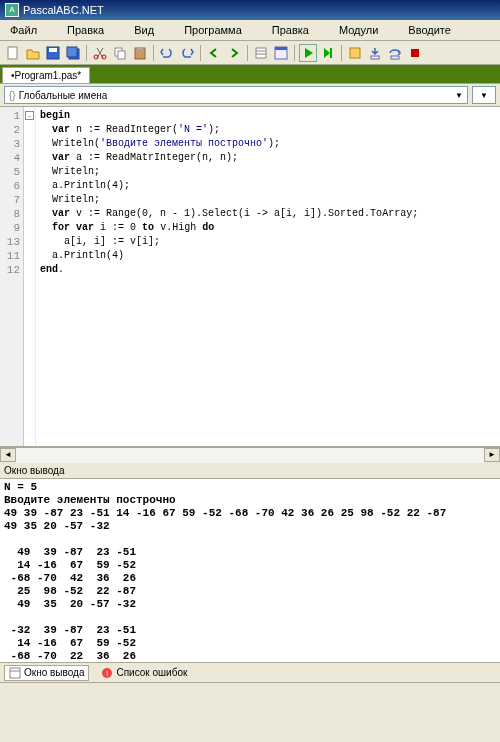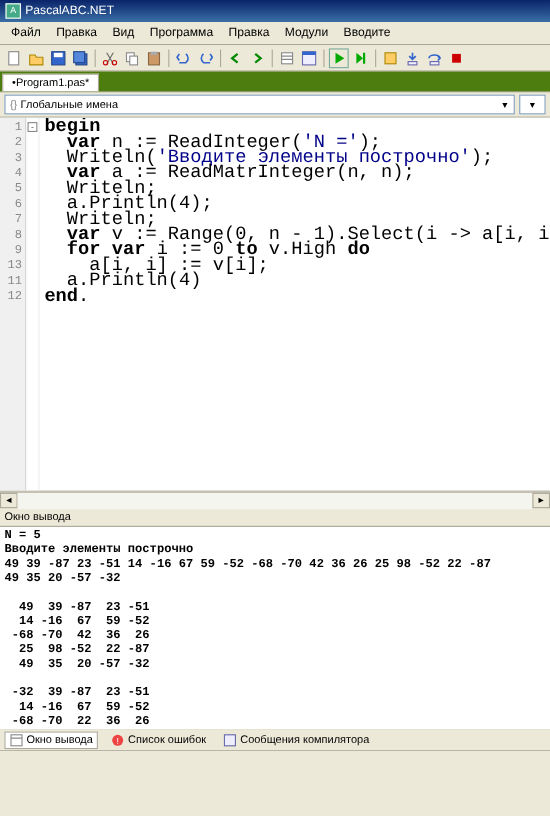--- a/index.html
+++ b/index.html
@@ -1,33 +1,33 @@
 <!DOCTYPE html>
 <html><head>
 <meta charset="utf-8">
 <style>
 * { margin: 0; padding: 0; box-sizing: border-box; }
 body { font-family: Tahoma, sans-serif; font-size: 11px; background: #ece9d8; width: 500px; height: 742px; overflow: hidden; }
 .titlebar { background: linear-gradient(to bottom, #0a246a, #3a6ea5); color: white; padding: 3px 5px; display: flex; align-items: center; height: 20px; }
 .titlebar-icon { width: 14px; height: 14px; background: #4a8; margin-right: 4px; border: 1px solid #fff; font-size: 8px; text-align: center; line-height: 12px; }
-.menubar { background: #ece9d8; padding: 2px 4px; display: flex; gap: 2px; border-bottom: 1px solid #aca899; }
+.menubar { background: #ece9d8; padding: 2px 4px; display: flex; gap: 18px; border-bottom: 1px solid #aca899; }
 .menubar span { padding: 2px 6px; cursor: default; }
 .toolbar { background: #ece9d8; padding: 2px 4px; display: flex; gap: 2px; align-items: center; border-bottom: 1px solid #aca899; height: 24px; }
 .tb-btn { width: 18px; height: 18px; border: 1px solid transparent; display: inline-flex; align-items: center; justify-content: center; font-size: 10px; }
 .tb-sep { width: 1px; height: 16px; background: #aca899; margin: 0 2px; }
 .tabs { background: #4d7c0f; padding: 2px 2px 0 2px; border-bottom: 1px solid #aca899; }
 .tab { display: inline-block; background: #fff; border: 1px solid #aca899; border-bottom: none; padding: 2px 8px; font-size: 10px; }
 .namespace-bar { background: #ece9d8; padding: 2px 4px; display: flex; gap: 4px; border-bottom: 1px solid #aca899; }
 .ns-combo { flex: 1; background: white; border: 1px solid #7f9db9; padding: 1px 4px; font-size: 10px; display: flex; align-items: center; justify-content: space-between; height: 18px; }
 .editor { display: flex; background: white; height: 340px; border-bottom: 1px solid #aca899; overflow: hidden; }
 .gutter { width: 24px; background: #f0f0f0; border-right: 1px solid #ccc; text-align: right; padding: 2px 3px 0 0; font-family: 'Courier New', monospace; font-size: 11px; color: #888; line-height: 14px; }
 .gutter div { height: 14px; }
 .fold { width: 12px; background: #fff; border-right: 1px solid #eee; padding-top: 2px; }
 .fold-mark { width: 9px; height: 9px; border: 1px solid #888; font-size: 8px; line-height: 7px; text-align: center; margin: 2px auto 0; color: #555; }
-.code { flex: 1; font-family: 'Courier New', monospace; font-size: 17px; padding: 2px 4px; line-height: 14px; white-space: pre; overflow: auto; }
+.code { flex: 1; font-family: 'Courier New', monospace; font-size: 10px; padding: 2px 4px; line-height: 14px; white-space: pre; overflow: auto; }
 .kw { color: #000; font-weight: bold; }
 .str { color: #008; }
 .num { color: #000; }
 .scrollbar-h { height: 16px; background: #ece9d8; border-top: 1px solid #aca899; display: flex; }
 .scroll-btn { width: 16px; height: 14px; background: #ece9d8; border: 1px solid #aca899; font-size: 8px; text-align: center; line-height: 12px; }
 .scroll-track { flex: 1; background: #f5f5f0; }
 .output-title { background: #ece9d8; padding: 2px 4px; border-bottom: 1px solid #aca899; font-size: 10px; }
 .output { background: white; font-family: 'Courier New', monospace; font-size: 11px; padding: 2px 4px; height: 184px; line-height: 13px; white-space: pre; overflow: auto; border-bottom: 1px solid #aca899; font-weight: bold; }
 .bottom-tabs { background: #ece9d8; padding: 2px 4px; display: flex; gap: 8px; border-bottom: 1px solid #aca899; height: 20px; align-items: center; }
 .btab { display: flex; align-items: center; gap: 3px; font-size: 10px; padding: 1px 4px; }
@@ -244,21 +244,13 @@
   </div>
   <div class="btab">
     <span class="btab-icon">
         <svg width="12" height="12">
           <circle cx="6" cy="6" r="5" fill="#e44"></circle>
           <text x="6" y="9" font-size="8" fill="#fff" text-anchor="middle">!</text>
         </svg>
       </span>
     <span>Список ошибок</span>
   </div>
-  <div class="btab">
-    <span class="btab-icon">
-        <svg width="12" height="12">
-          <rect x="1" y="1" width="10" height="10" fill="#eef" stroke="#66a"></rect>
-        </svg>
-      </span>
-    <span>Сообщения компилятора</span>
-  </div>
 </div>
 
 </body></html>

